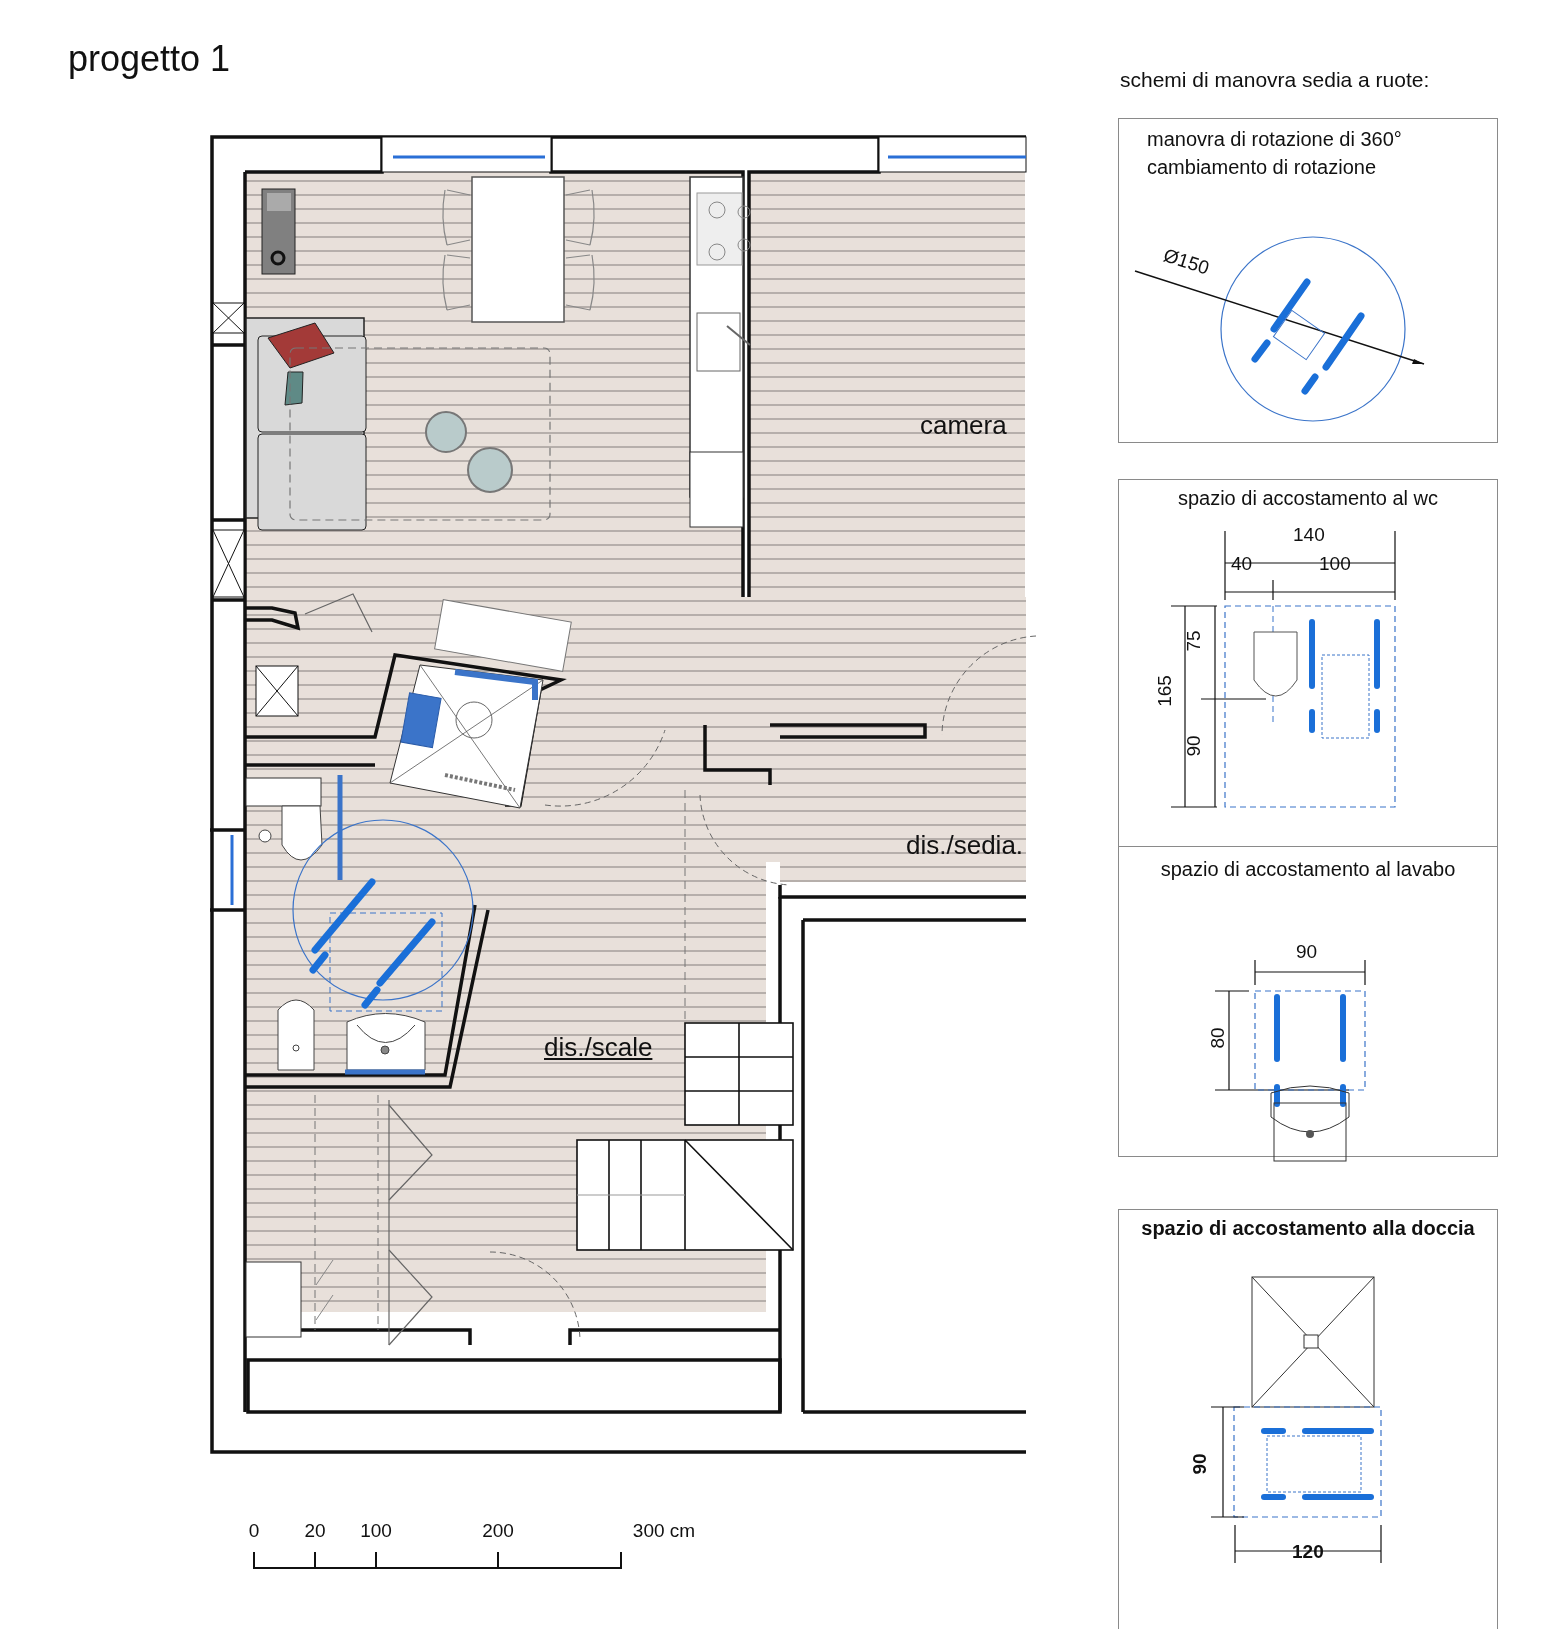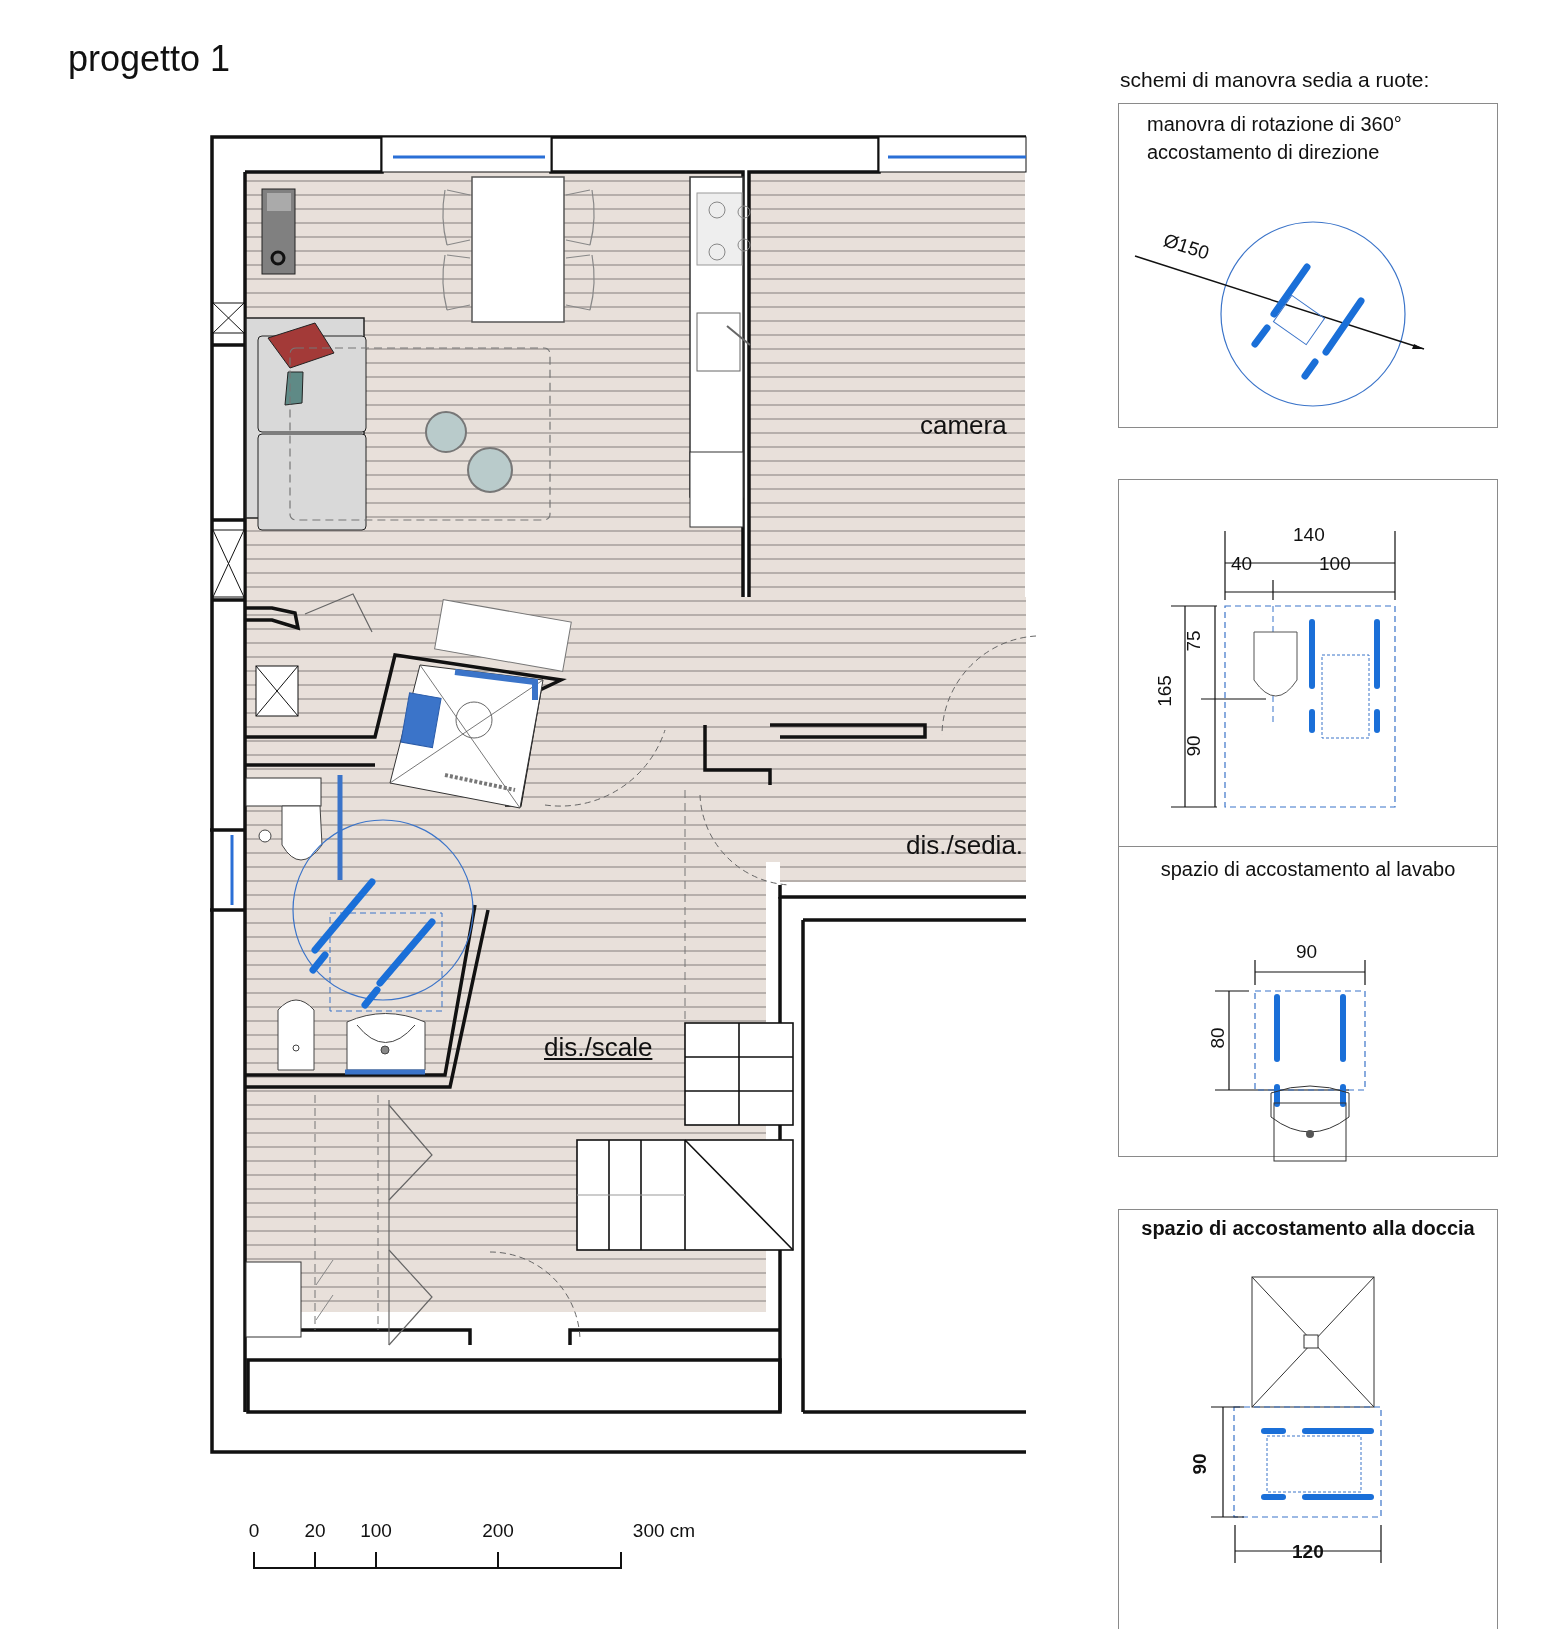--- a/index.html
+++ b/index.html
@@ -194,37 +194,38 @@
   <span class="scale-label" style="left:136px;">100</span>
   <span class="scale-label" style="left:258px;">200</span>
   <span class="scale-label" style="left:424px;">300 cm</span>
   <svg width="400" height="60" style="position:absolute;left:0;top:0;">
     <path d="M14 32 L14 48 L381 48 L381 32 M75 32 L75 48 M136 32 L136 48 M258 32 L258 48" fill="none" stroke="#111" stroke-width="2"></path>
   </svg>
 </div>
 
 <div class="legend-title">schemi di manovra sedia a ruote:</div>
 
-<div class="panel" style="top:103px; height:325px;">
+<div class="panel" style="top:118px; height:325px;">
   <div class="panel-title left" style="top:6px;">manovra di rotazione di 360°</div>
-  <div class="panel-title left" style="top:34px;">accostamento di direzione</div>
+  <div class="panel-title left" style="top:34px;">cambiamento di rotazione</div>
   <svg width="380" height="367">
     <circle cx="194" cy="210" r="92" fill="none" stroke="#3b74c9" stroke-width="1.2"></circle>
     <line x1="16" y1="152" x2="305" y2="245" stroke="#111" stroke-width="1.5"></line>
     <path d="M295 240 L305 245 L293 245" fill="#111"></path>
     <line x1="188" y1="163" x2="155" y2="210" stroke="#1a6fd8" stroke-width="7" stroke-linecap="round"></line>
     <line x1="242" y1="197" x2="207" y2="248" stroke="#1a6fd8" stroke-width="7" stroke-linecap="round"></line>
     <line x1="148" y1="224" x2="136" y2="240" stroke="#1a6fd8" stroke-width="7" stroke-linecap="round"></line>
     <line x1="196" y1="258" x2="186" y2="272" stroke="#1a6fd8" stroke-width="7" stroke-linecap="round"></line>
     <rect x="160" y="200" width="40" height="32" fill="none" stroke="#3b74c9" stroke-width="1" transform="rotate(35 180 216)"></rect>
   </svg>
   <div class="dim" style="left:44px; top:132px; transform:rotate(18deg);">Ø150</div>
 </div>
 
 <div class="panel" style="top:479px; height:368px;">
+  <div class="panel-title" style="top:4px;">spazio di accostamento al wc</div>
   <svg width="380" height="368">
     <g stroke="#111" stroke-width="1.2" fill="none">
       <path d="M106 51 L106 120 M276 51 L276 120 M154 100 L154 120"></path>
       <path d="M106 83 L276 83 M106 112 L276 112"></path>
       <path d="M52 126 L98 126 M52 327 L98 327 M82 219 L147 219"></path>
       <path d="M66 126 L66 327 M96 126 L96 327"></path>
     </g>
     <rect x="106" y="126" width="170" height="201" fill="none" stroke="#3b74c9" stroke-dasharray="6 4" stroke-width="1.2"></rect>
     <line x1="154" y1="126" x2="154" y2="245" stroke="#3b74c9" stroke-dasharray="6 4"></line>
     <path d="M135 152 L178 152 L178 200 Q157 232 135 200 Z" fill="#fff" stroke="#555"></path>

